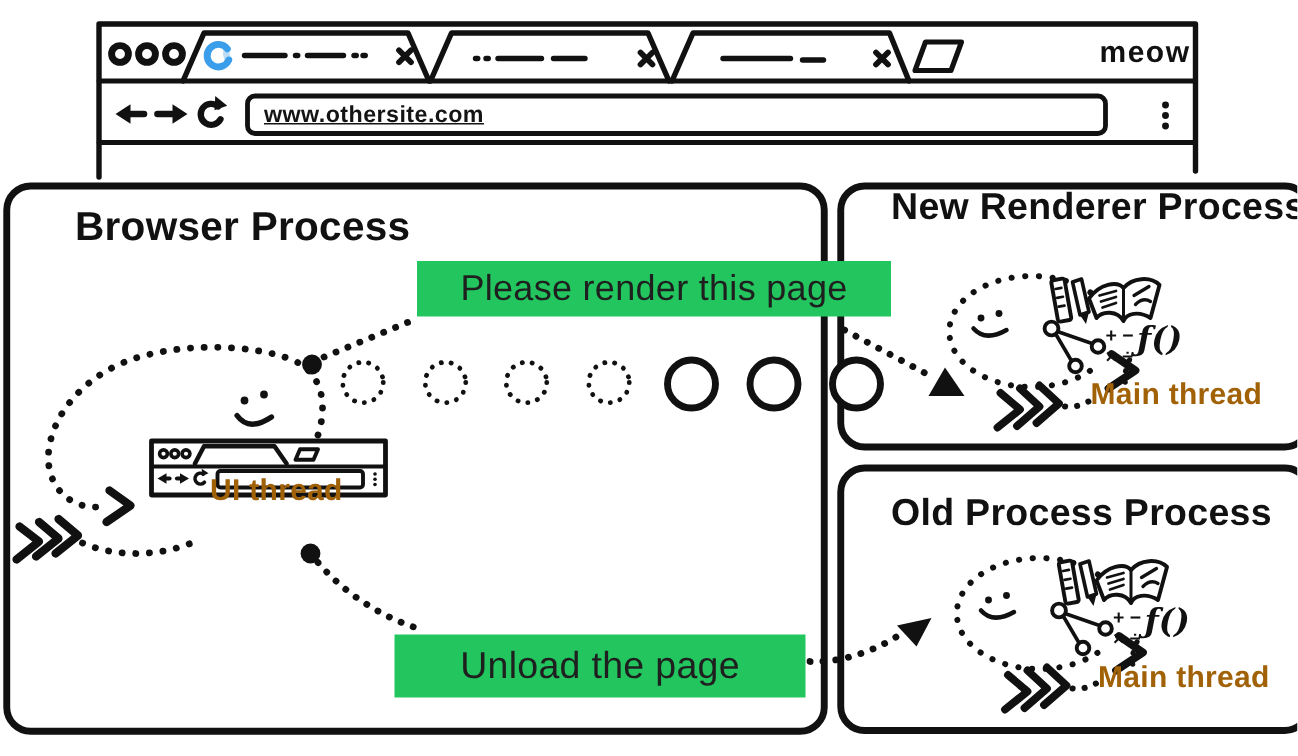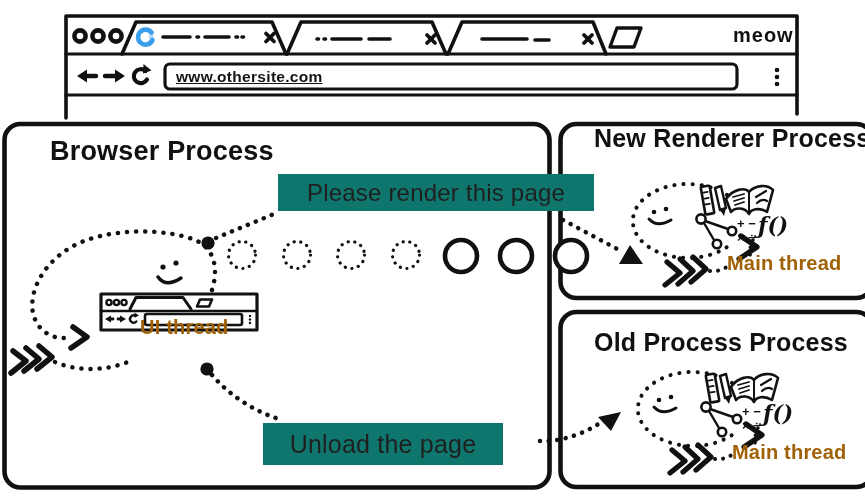--- a/index.html
+++ b/index.html
@@ -4,21 +4,21 @@
 <style>
   html,body{margin:0;padding:0;background:#fff;}
   .stage{
     position:relative;width:865px;height:504px;background:#ffffff;
     overflow:hidden;font-family:"Liberation Sans",sans-serif;color:#161616;
   }
   .stage svg{position:absolute;left:0;top:0;}
   .lbl{position:absolute;white-space:nowrap;}
   .title{font-weight:700;letter-spacing:.2px;color:#111;margin-left:12px;}
   .msg{
-    position:absolute;background:#0f766e;display:flex;align-items:center;justify-content:center;
+    position:absolute;background:#22c55e;display:flex;align-items:center;justify-content:center;
     font-size:24px;font-weight:500;color:#1f1f1f;letter-spacing:.2px;
   }
   .thread-label{font-size:20px;font-weight:600;color:#a16207;letter-spacing:.2px;}
   .brand{font-size:20px;font-weight:700;letter-spacing:1px;color:#111;text-align:center;}
   .url{font-size:15.5px;font-weight:600;letter-spacing:.3px;color:#141414;}
 </style>
 </head>
 <body>
 
 <div class="stage">
@@ -249,21 +249,21 @@
       </g>
     </g>
   </g>
 </svg>
 
 <div class="lbl brand" style="left:733px;top:24px;">meow</div>
 <div class="lbl url" style="left:176px;top:68px;text-decoration:underline;">www.othersite.com</div>
 
 <div class="lbl title" style="left:38px;top:136px;font-size:27px;">Browser Process</div>
 <div class="msg" style="left:278px;top:174px;width:316px;height:37px;">Please render this page</div>
-<div class="msg" style="left:263px;top:423px;width:240px;height:42px;font-size:25px;">Unload the page</div>
+<div class="msg" style="left:263px;top:423px;width:274px;height:42px;font-size:25px;">Unload the page</div>
 <div class="lbl thread-label" style="left:140px;top:316px;">UI thread</div>
 
 <div class="lbl title" style="left:582px;top:124px;font-size:25px;">New Renderer Process</div>
 <div class="lbl thread-label" style="left:727px;top:252px;">Main thread</div>
 
 <div class="lbl title" style="left:582px;top:328px;font-size:25px;">Old Process Process</div>
 <div class="lbl thread-label" style="left:732px;top:441px;">Main thread</div>
 
 </div>
 

